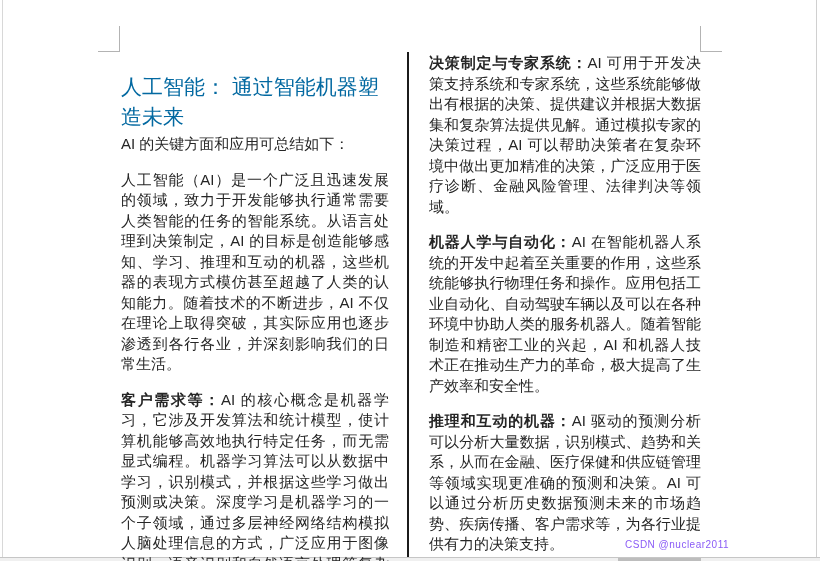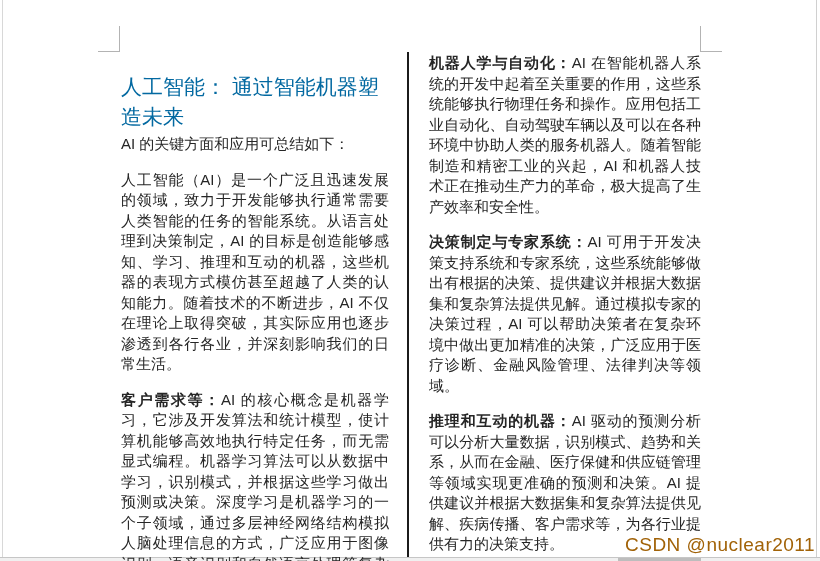--- a/index.html
+++ b/index.html
@@ -39,22 +39,22 @@
     font-size:15px;line-height:20.5px;
     margin:0 0 15px 0;
     text-align:justify;
     text-justify:inter-ideograph;
     word-break:normal;
   }
   .col p b{font-weight:bold;}
 
   .watermark{
     position:absolute;left:625px;top:536px;
-    font-size:19px;line-height:18px;
-    color:#a16207;letter-spacing:0.5px;
+    font-size:10px;line-height:18px;
+    color:#8b5cf6;letter-spacing:0.5px;
     white-space:nowrap;
   }
 </style>
 </head>
 <body>
 
 <div class="edge edge-left"></div>
 <div class="edge edge-right"></div>
 <div class="edge edge-bottom"></div>
 <div class="below-band"></div>
@@ -69,20 +69,20 @@
   <h1 class="doc-title">人工智能： 通过智能机器塑造未来</h1>
 
   <p><span>AI 的关键方面和应用可总结如下：</span></p>
 
   <p><span>人工智能（AI）是一个广泛且迅速发展的领域，致力于开发能够执行通常需要人类智能的任务的智能系统。从语言处理到决策制定，AI 的目标是创造能够感知、学习、推理和互动的机器，这些机器的表现方式模仿甚至超越了人类的认知能力。随着技术的不断进步，AI 不仅在理论上取得突破，其实际应用也逐步渗透到各行各业，并深刻影响我们的日常生活。</span></p>
 
   <p><b>客户需求等：</b><span>AI 的核心概念是机器学习，它涉及开发算法和统计模型，使计算机能够高效地执行特定任务，而无需显式编程。机器学习算法可以从数据中学习，识别模式，并根据这些学习做出预测或决策。深度学习是机器学习的一个子领域，通过多层神经网络结构模拟人脑处理信息的方式，广泛应用于图像识别、语音识别和自然语言处理等复杂任务。</span></p>
 </div>
 
 <div class="col col-right">
+  <p><b>决策制定与专家系统：</b><span>AI 可用于开发决策支持系统和专家系统，这些系统能够做出有根据的决策、提供建议并根据大数据集和复杂算法提供见解。通过模拟专家的决策过程，AI 可以帮助决策者在复杂环境中做出更加精准的决策，广泛应用于医疗诊断、金融风险管理、法律判决等领域。</span></p>
+
   <p><b>机器人学与自动化：</b><span>AI 在智能机器人系统的开发中起着至关重要的作用，这些系统能够执行物理任务和操作。应用包括工业自动化、自动驾驶车辆以及可以在各种环境中协助人类的服务机器人。随着智能制造和精密工业的兴起，AI 和机器人技术正在推动生产力的革命，极大提高了生产效率和安全性。</span></p>
 
-  <p><b>决策制定与专家系统：</b><span>AI 可用于开发决策支持系统和专家系统，这些系统能够做出有根据的决策、提供建议并根据大数据集和复杂算法提供见解。通过模拟专家的决策过程，AI 可以帮助决策者在复杂环境中做出更加精准的决策，广泛应用于医疗诊断、金融风险管理、法律判决等领域。</span></p>
-
-  <p><b>推理和互动的机器：</b><span>AI 驱动的预测分析可以分析大量数据，识别模式、趋势和关系，从而在金融、医疗保健和供应链管理等领域实现更准确的预测和决策。AI 提供建议并根据大数据集和复杂算法提供见解、疾病传播、客户需求等，为各行业提供有力的决策支持。</span></p>
+  <p><b>推理和互动的机器：</b><span>AI 驱动的预测分析可以分析大量数据，识别模式、趋势和关系，从而在金融、医疗保健和供应链管理等领域实现更准确的预测和决策。AI 可以通过分析历史数据预测未来的市场趋势、疾病传播、客户需求等，为各行业提供有力的决策支持。</span></p>
 </div>
 
 <div class="watermark">CSDN @nuclear2011</div>
 
 </body></html>

